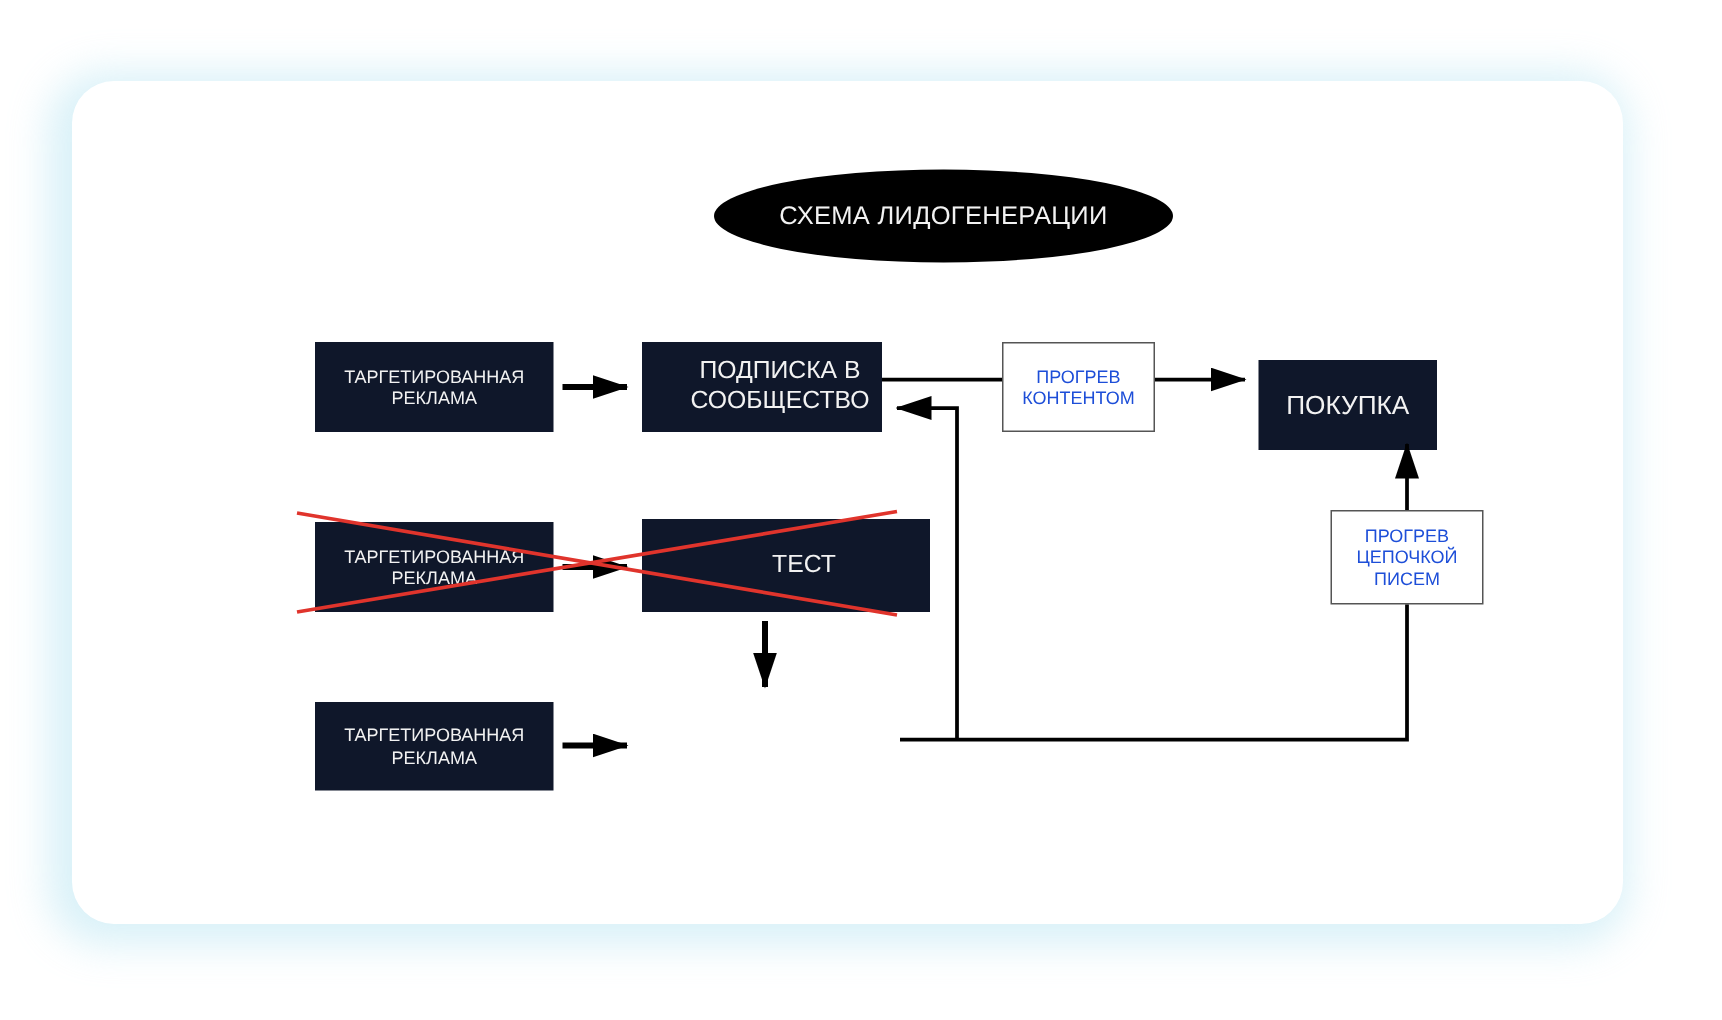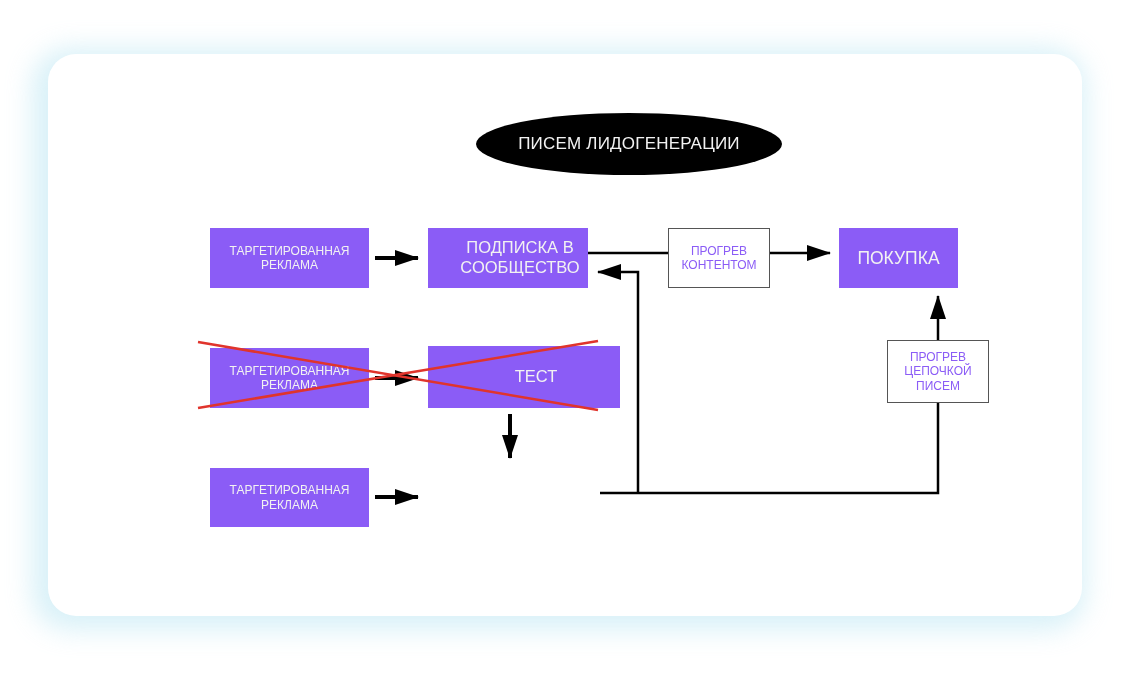--- a/index.html
+++ b/index.html
@@ -17,52 +17,52 @@
   .title-oval {
     position: absolute; left: 476px; top: 113px; width: 306px; height: 62px;
     background: #000; border-radius: 50%;
     color: #f2f2f2; display: flex; align-items: center; justify-content: center;
     font-size: 17px; letter-spacing: 0.2px;
   }
   .box {
     position: absolute; display: flex; align-items: center; justify-content: center;
     text-align: center; box-sizing: border-box; line-height: 1.2;
   }
-  .box.dark { background: #8b5cf6; color: #f2f2f2; }
-  .box.light { background: #fff; color: #8b5cf6; border: 1.5px solid #555; }
+  .box.dark { background: #0f172a; color: #f2f2f2; }
+  .box.light { background: #fff; color: #1d4ed8; border: 1.5px solid #555; }
   .sm { font-size: 12px; }
   .md { font-size: 16.5px; padding-left: 24px; }
   .lg { font-size: 17.5px; }
   .box span { white-space: pre-line; }
   svg { position: absolute; left: 0; top: 0; }
 </style>
 </head>
 <body>
 
 <div class="card"></div>
 
 <div class="diagram">
 
   <div class="title-oval">
-    <span>ПИСЕМ ЛИДОГЕНЕРАЦИИ</span>
+    <span>СХЕМА ЛИДОГЕНЕРАЦИИ</span>
   </div>
 
   <div class="box dark sm" style="left:210px;top:228px;width:159px;height:60px;">
     <span>ТАРГЕТИРОВАННАЯ
 РЕКЛАМА</span>
   </div>
   <div class="box dark md" style="left:428px;top:228px;width:160px;height:60px;">
     <span>ПОДПИСКА В
 СООБЩЕСТВО</span>
   </div>
   <div class="box light sm" style="left:668px;top:228px;width:102px;height:60px;">
     <span>ПРОГРЕВ
 КОНТЕНТОМ</span>
   </div>
-  <div class="box dark lg" style="left:839px;top:228px;width:119px;height:60px;">
+  <div class="box dark lg" style="left:839px;top:240px;width:119px;height:60px;">
     <span>ПОКУПКА</span>
   </div>
 
   <div class="box dark sm" style="left:210px;top:348px;width:159px;height:60px;">
     <span>ТАРГЕТИРОВАННАЯ
 РЕКЛАМА</span>
   </div>
   <div class="box dark md" style="left:428px;top:346px;width:192px;height:62px;">
     <span>ТЕСТ</span>
   </div>

